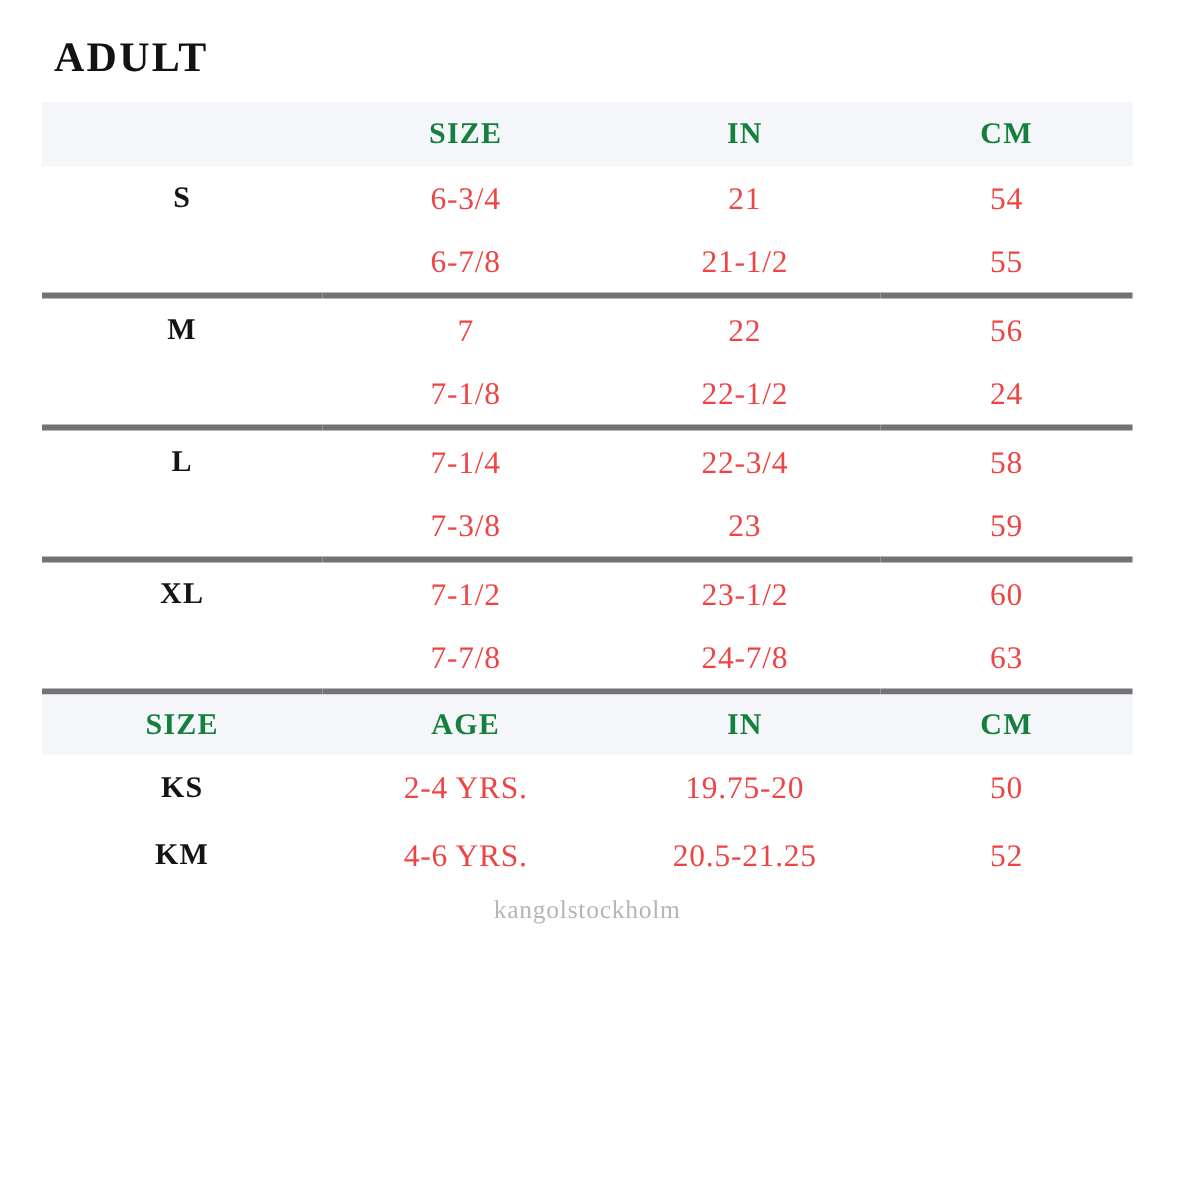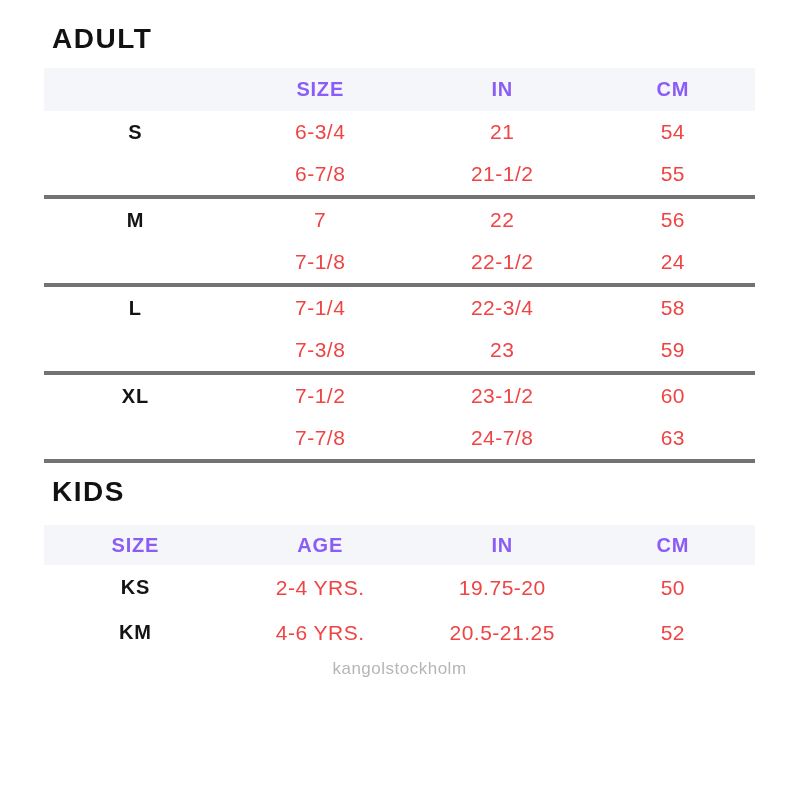--- a/index.html
+++ b/index.html
@@ -8,21 +8,22 @@
     background: #ffffff;
     width: 797px;
     height: 797px;
     overflow: hidden;
     font-family: "Liberation Sans", sans-serif;
   }
   .page {
     box-sizing: border-box;
     width: 797px;
     height: 797px;
-    padding: 22px 42px 0 44px;
+    padding: 22px 42px 0 28px;
+    font-family: Liberation Serif, serif;
   }
   .section-title {
     font-size: 28px;
     font-weight: 800;
     color: #121212;
     letter-spacing: 1.5px;
     margin: 0 0 12px 8px;
     line-height: 34px;
   }
   .section-title.kids {
@@ -36,21 +37,21 @@
   }
   col.c1 { width: 25.7%; }
   col.c2 { width: 26.3%; }
   col.c3 { width: 24.9%; }
   col.c4 { width: 23.1%; }
   thead th {
     background: #f4f6f9;
     height: 43px;
     font-size: 20px;
     font-weight: 700;
-    color: #8b5cf6;
+    color: #15803d;
     letter-spacing: 0.8px;
     text-align: center;
     padding: 0;
   }
   tbody td {
     height: 42px;
     text-align: center;
     vertical-align: middle;
     font-size: 21px;
     font-weight: 300;
@@ -145,21 +146,20 @@
       </tr>
       <tr class="group-end">
         <td class="size-label"></td>
         <td>7-7/8</td>
         <td>24-7/8</td>
         <td>63</td>
       </tr>
     </tbody>
   </table>
 
-  <h1 class="section-title kids">KIDS</h1>
 
   <table class="kids-table">
     <colgroup>
         <col class="c1">
         <col class="c2">
         <col class="c3">
         <col class="c4">
       </colgroup>
     <thead>
       <tr>

